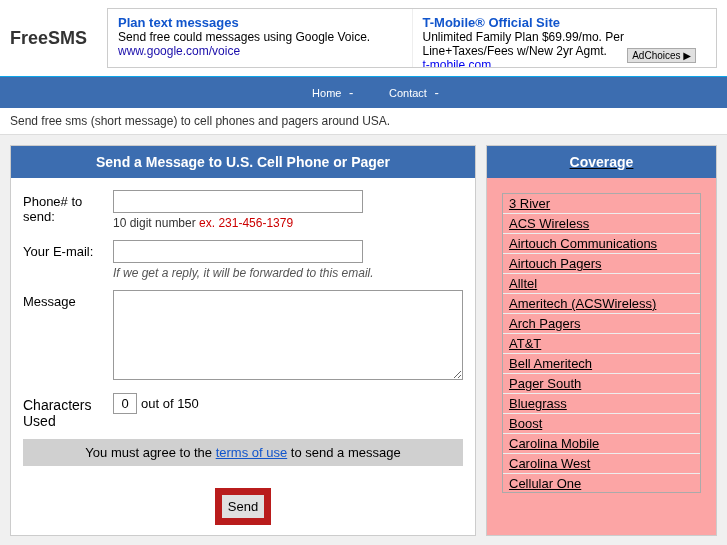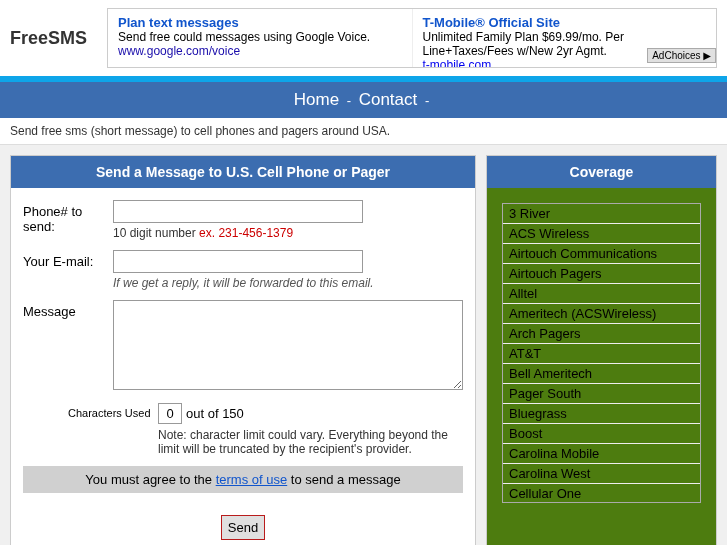--- a/index.html
+++ b/index.html
@@ -1,33 +1,33 @@
 <!DOCTYPE html>
 <html><head>
   <meta charset="utf-8">
   <style>
     * { box-sizing: border-box; margin: 0; padding: 0; }
     body { font-family: Arial, sans-serif; font-size: 13px; background: #c0c0c0; width: 727px; min-height: 545px; }
 
     #app { width: 727px; background: #fff; }
 
     
-    #header { display: flex; align-items: center; padding: 8px 10px; background: #fff; border-bottom: 6px solid #0ea5e9; }
+    #header { display: flex; align-items: center; padding: 8px 10px; background: #fff; border-bottom: 1px solid #0ea5e9; }
     #logo { font-size: 18px; font-weight: bold; color: #333; margin-right: 20px; }
     #ad-banner { flex: 1; height: 60px; border: 1px solid #ccc; display: flex; overflow: hidden; position: relative; }
     .ad-left { flex: 1; padding: 6px 10px; font-size: 12px; }
     .ad-left a { color: #1a0dab; text-decoration: none; }
     .ad-left .ad-title { color: #1155cc; font-weight: bold; font-size: 13px; }
     .ad-right { flex: 1; padding: 6px 10px; font-size: 12px; border-left: 1px solid #eee; }
     .ad-right .ad-title { color: #1155cc; font-weight: bold; font-size: 13px; }
-    .ad-choices { position: absolute; bottom: 4px; right: 0; background: #e0e0e0; border: 1px solid #aaa; font-size: 10px; padding: 1px 4px; cursor: pointer; display: flex; align-items: center; gap: 2px; }
+    .ad-choices { position: absolute; bottom: 4px; right: 20px; background: #e0e0e0; border: 1px solid #aaa; font-size: 10px; padding: 1px 4px; cursor: pointer; display: flex; align-items: center; gap: 2px; }
 
     
     #nav { background: #3c6db0; padding: 8px; text-align: center; }
-    #nav a { color: #fff; text-decoration: none; font-size: 17px; }
+    #nav a { color: #fff; text-decoration: none; font-size: 11px; margin-left: 28px; }
     #nav span { color: #fff; margin: 0 4px; }
 
     
     #subtitle { padding: 6px 10px; font-size: 12px; color: #333; background: #fff; border-bottom: 1px solid #ddd; }
 
     
     #main { display: flex; padding: 10px; gap: 10px; background: #f0f0f0; }
 
     
     #form-section { flex: 1; background: #fff; border: 1px solid #ccc; padding: 0; }
@@ -39,34 +39,34 @@
     .form-content { flex: 1; }
     .form-content input[type="text"] { width: 250px; border: 1px solid #999; padding: 3px 5px; font-size: 13px; }
     .example-text { font-size: 12px; margin-top: 3px; }
     .ex-label { color: #333; margin-top: 8px; }
     .ex-number { color: #c00; }
     .hint-text { font-size: 12px; color: #555; font-style: italic; margin-top: 3px; }
 
     textarea#message { width: 350px; height: 90px; border: 1px solid #999; font-size: 13px; padding: 4px; resize: both; }
 
     .chars-row { display: flex; align-items: flex-start; margin-bottom: 10px; }
-    .chars-label { width: 90px; font-size: 11px; padding-top: 4px; flex-shrink: 0; margin-left: 45px; }
+    .chars-label { width: 90px; font-size: 14px; padding-top: 4px; flex-shrink: 0; }
     .chars-content { flex: 1; }
     .chars-count { display: flex; align-items: center; gap: 4px; font-size: 13px; }
     .chars-box { border: 1px solid #999; padding: 2px 5px; min-width: 24px; text-align: center; background: #fff; }
     .chars-note { font-size: 12px; color: #333; margin-top: 4px; }
 
     #terms-row { background: #d0d0d0; padding: 6px 10px; text-align: center; font-size: 13px; margin-top: 6px; }
     #terms-row a { color: #1155cc; }
 
     #send-row { text-align: center; padding: 10px; }
-    #send-btn { padding: 4px 6px; font-size: 13px; background: #e0e0e0; border: 1px solid #b91c1c; cursor: pointer; }
+    #send-btn { padding: 4px 6px; font-size: 13px; background: #e0e0e0; border: 7px solid #b91c1c; cursor: pointer; }
 
     
-    #coverage-section { width: 235px; background: #4d7c0f; border: 1px solid #ccc; }
+    #coverage-section { width: 235px; background: #fca5a5; border: 1px solid #ccc; text-decoration: underline; }
     #coverage-title { background: #3c6db0; color: #fff; text-align: center; padding: 8px; font-weight: bold; font-size: 14px; }
     #coverage-list { height: 300px; overflow-y: scroll; border: 1px solid #aaa; margin: 15px; }
     #coverage-list ul { list-style: none; }
     #coverage-list ul li { padding: 2px 6px; font-size: 13px; cursor: pointer; border-bottom: 1px solid #eee; }
 
     
     #coverage-list::-webkit-scrollbar { width: 16px; }
     #coverage-list::-webkit-scrollbar-track { background: #e0e0e0; }
     #coverage-list::-webkit-scrollbar-thumb { background: #a0a0a0; border: 1px solid #888; }
   </style>
@@ -132,21 +132,20 @@
           </div>
         </div>
 
         <div class="chars-row">
           <div class="chars-label">Characters Used</div>
           <div class="chars-content">
             <div class="chars-count">
               <span class="chars-box">0</span>
               <span>out of 150</span>
             </div>
-            <div class="chars-note">Note: character limit could vary. Everything beyond the limit will be truncated by the recipient's provider.</div>
           </div>
         </div>
 
         <div id="terms-row">
           <span>You must agree to the </span><a href="#">terms of use</a><span> to send a message</span>
         </div>
       </div>
 
       <div id="send-row">
         <button id="send-btn">Send</button>

